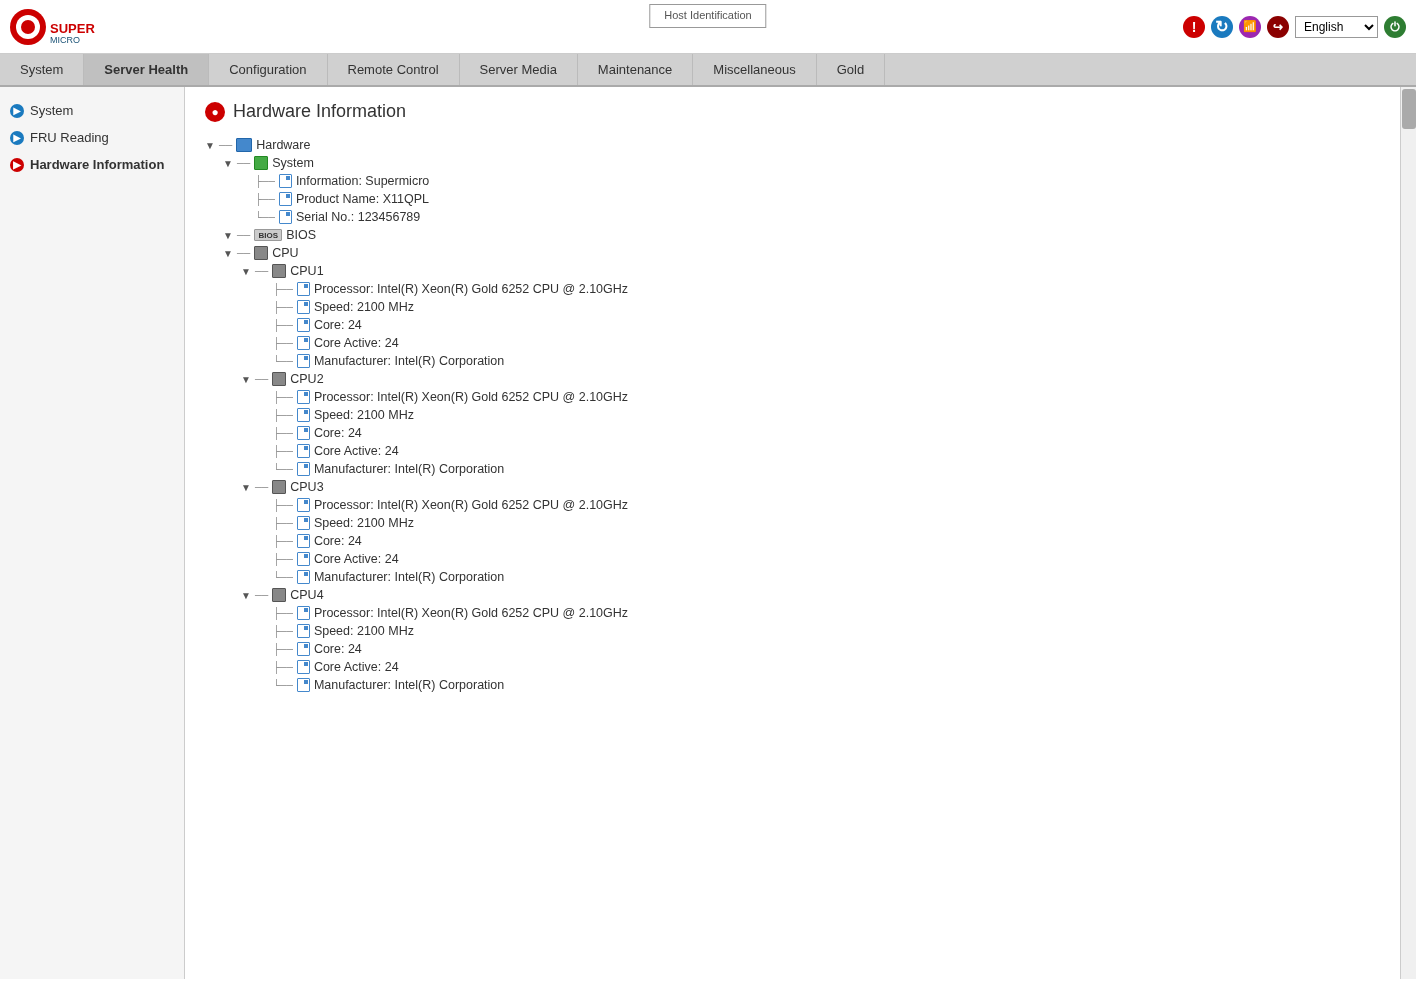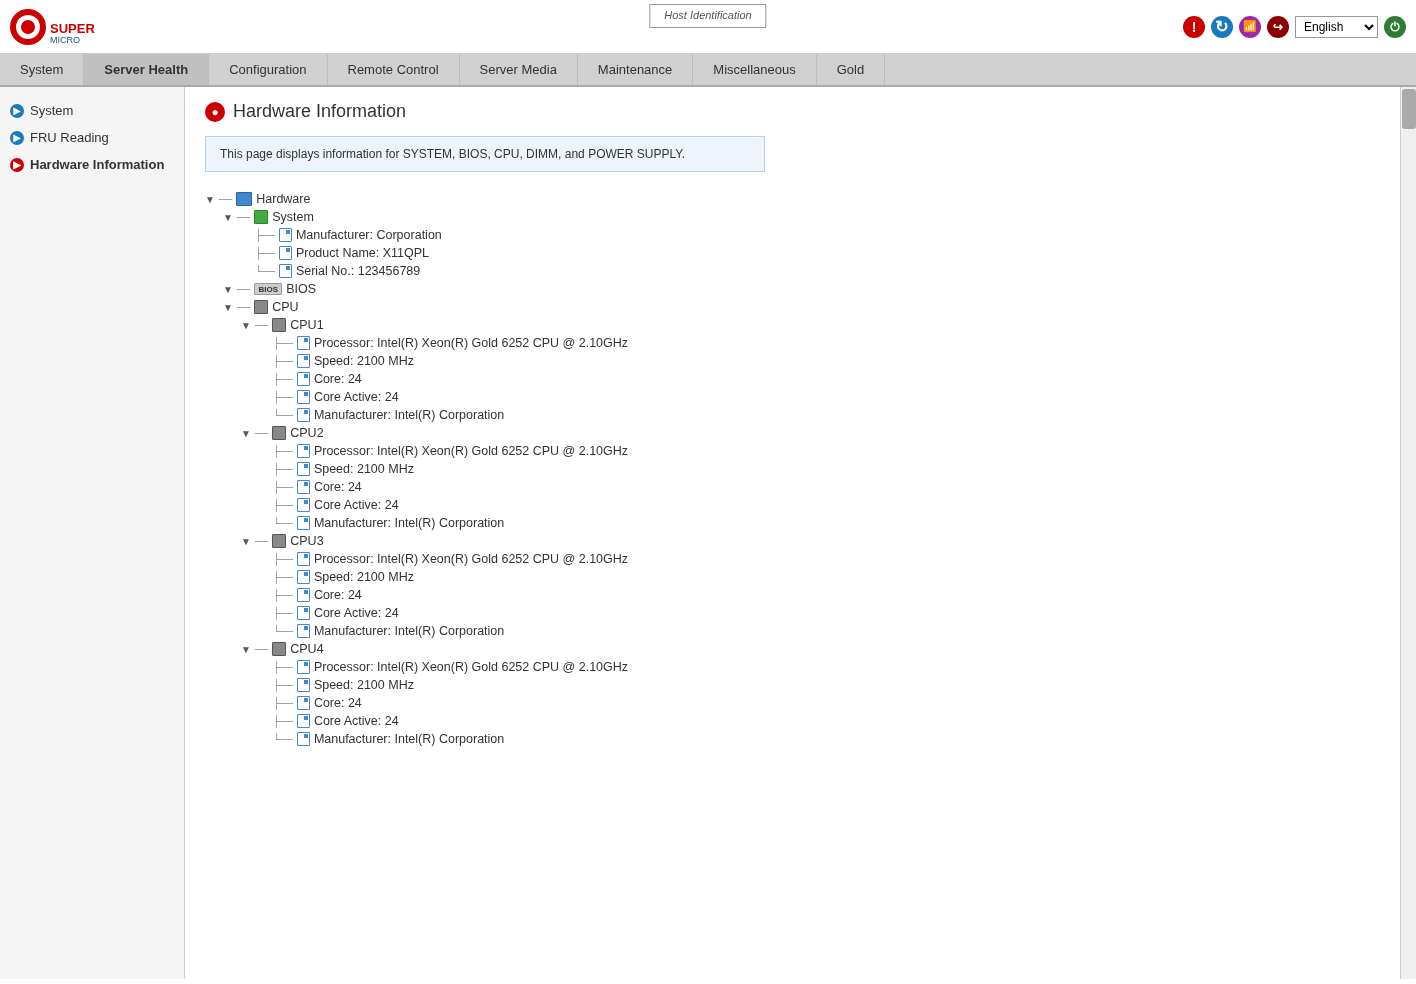--- a/index.html
+++ b/index.html
@@ -19,21 +19,20 @@
 
     #host-identification {
       border: 1px solid #999;
       padding: 4px 14px;
       font-size: 12px;
       position: absolute;
       left: 50%;
       transform: translateX(-50%);
       top: 4px;
       background: #fff;
-      font-style: italic;
     }
     #host-identification .host-title {
       font-size: 11px;
       color: #555;
       margin-bottom: 2px;
     }
     #host-identification table { font-size: 12px; }
     #host-identification td { padding: 1px 4px; }
     #host-identification td:first-child { color: #333; font-weight: normal; }
 
@@ -297,23 +296,20 @@
     </div>
   </div>
 
   <div id="content">
 
     <div class="page-title">
       <div class="page-title-icon">●</div>
       <span>Hardware Information</span>
     </div>
 
-    <div class="info-box">
-      <span>This page displays information for SYSTEM, BIOS, CPU, DIMM, and POWER SUPPLY.</span>
-    </div>
 
     <div class="tree">
 
       <div style="display:flex;align-items:center;gap:4px;padding:2px 0;">
         <span class="expand-icon">▼</span>
         <span style="font-family:monospace;color:#999;font-size:11px;">──</span>
         <span class="tree-icon-computer"></span>
         <span>Hardware</span>
       </div>
 
@@ -322,21 +318,21 @@
         <div style="display:flex;align-items:center;gap:4px;padding:2px 0;">
           <span class="expand-icon">▼</span>
           <span style="font-family:monospace;color:#999;font-size:11px;">──</span>
           <span class="tree-icon-system"></span>
           <span>System</span>
         </div>
         <div style="padding-left:32px;">
           <div style="display:flex;align-items:center;gap:4px;padding:2px 0;">
             <span style="font-family:monospace;color:#999;font-size:11px;">├──</span>
             <span class="tree-icon-doc"></span>
-            <span>Manufacturer: Corporation</span>
+            <span>Information: Supermicro</span>
           </div>
           <div style="display:flex;align-items:center;gap:4px;padding:2px 0;">
             <span style="font-family:monospace;color:#999;font-size:11px;">├──</span>
             <span class="tree-icon-doc"></span>
             <span>Product Name: X11QPL</span>
           </div>
           <div style="display:flex;align-items:center;gap:4px;padding:2px 0;">
             <span style="font-family:monospace;color:#999;font-size:11px;">└──</span>
             <span class="tree-icon-doc"></span>
             <span>Serial No.: 123456789</span>

